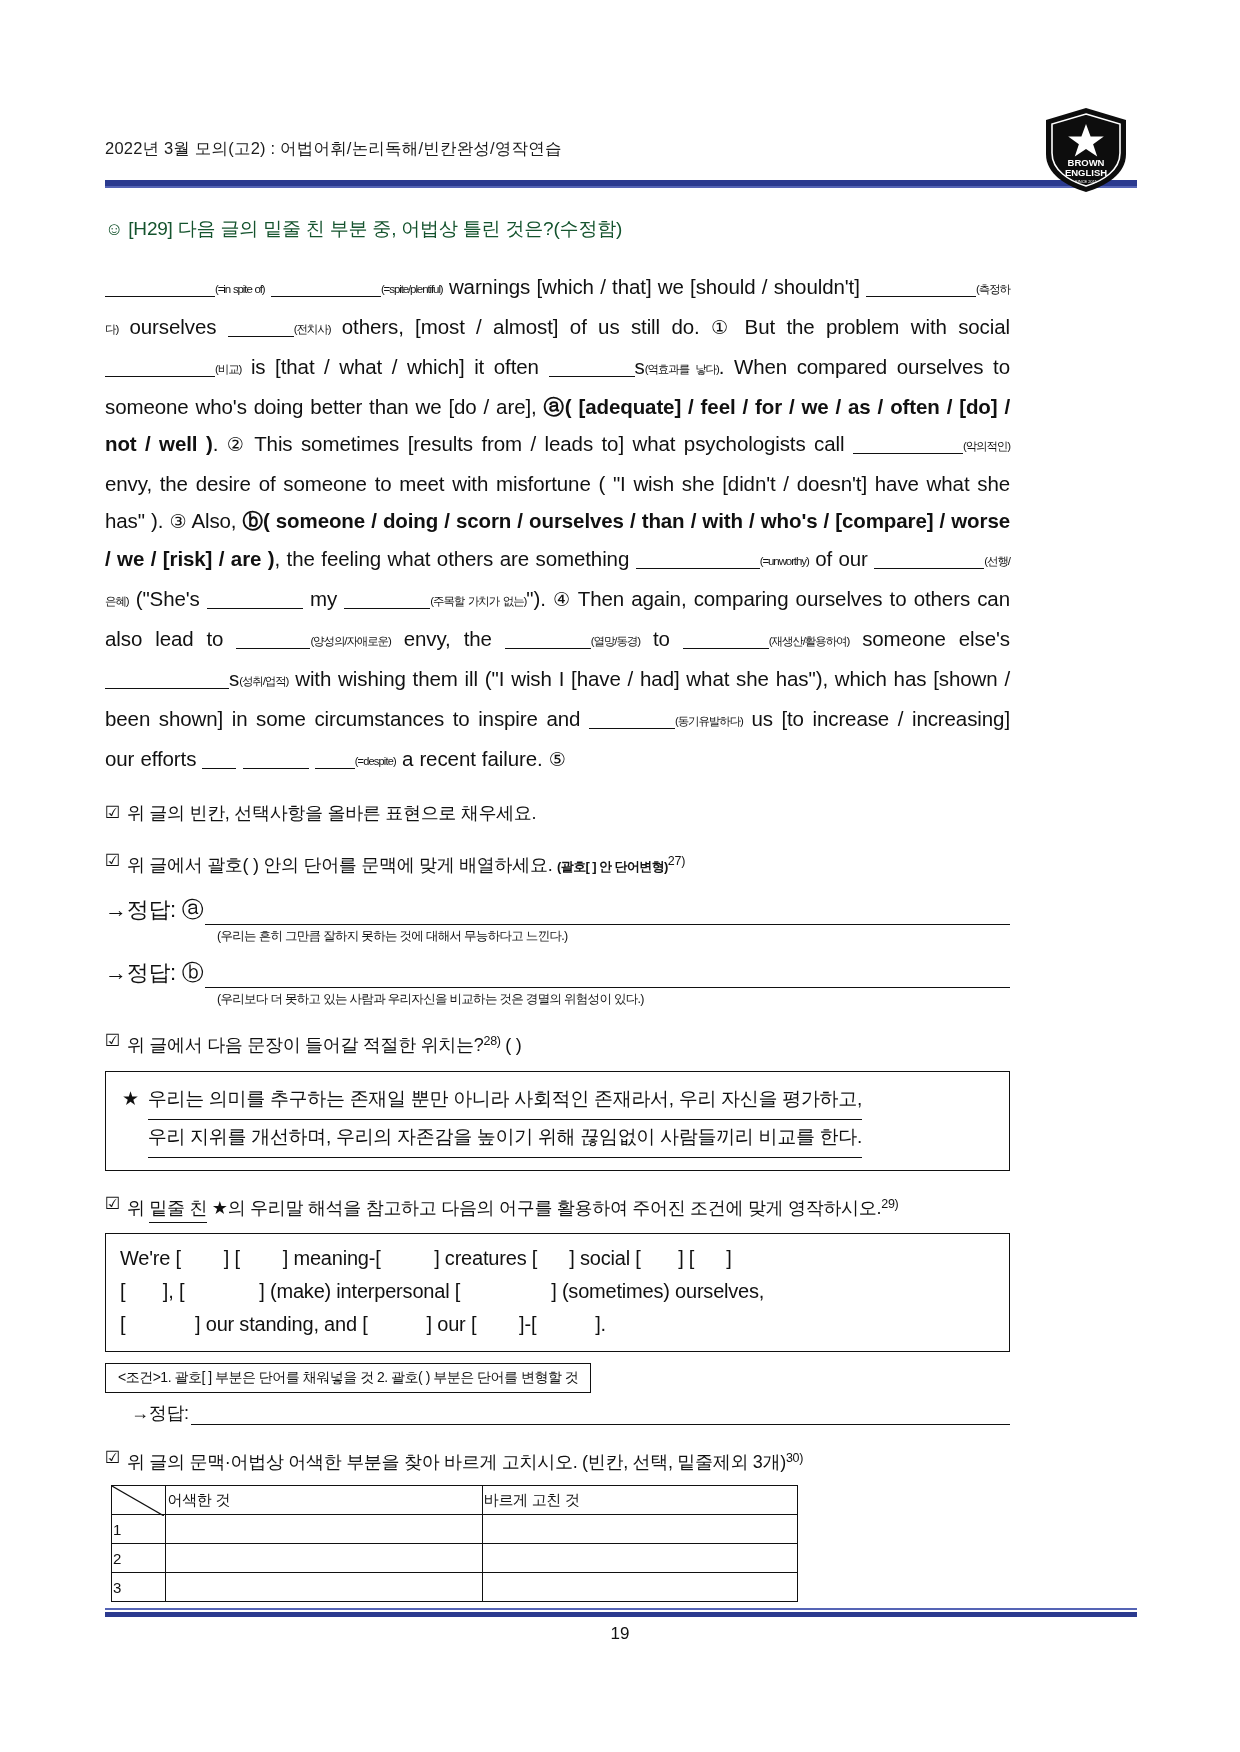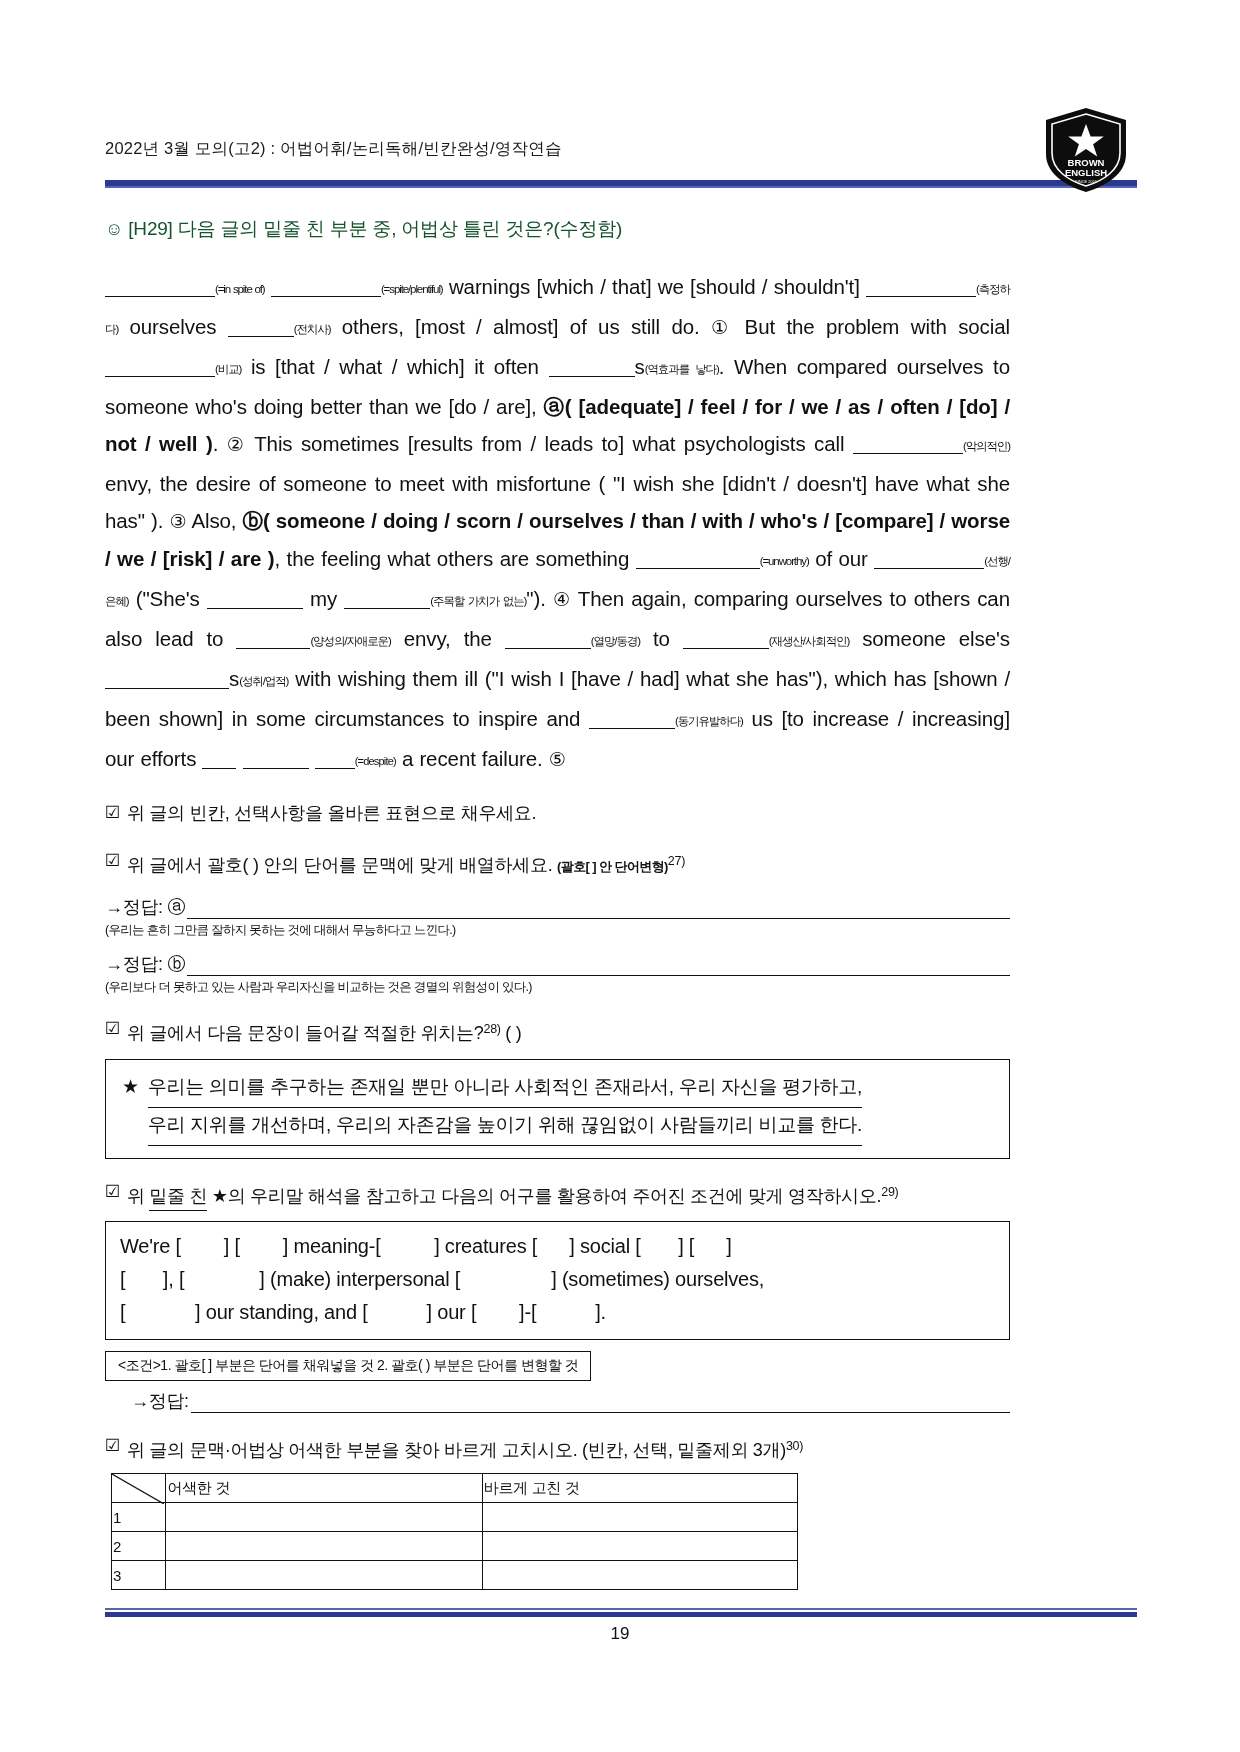--- a/index.html
+++ b/index.html
@@ -50,24 +50,24 @@
 
   
   .qrow{display:flex;align-items:flex-start;font-size:18px;line-height:30px;margin-top:18px;letter-spacing:-.3px;}
   .cbx{flex:0 0 auto;margin-right:7px;font-size:17px;line-height:30px;}
   .qtxt{flex:1 1 auto;}
   .tiny-bold{font-size:13px;font-weight:bold;letter-spacing:-.6px;}
   .sup{font-size:12.5px;vertical-align:6px;}
 
   
   .ansblk{margin-top:13px;}
-  .ansline{display:flex;align-items:flex-end;font-size:18px;letter-spacing:-.3px;}
+  .ansline{display:flex;align-items:flex-end;font-size:22px;letter-spacing:-.3px;}
   .anslabel{flex:0 0 auto;white-space:nowrap;padding-right:2px;}
   .ansrule{flex:1 1 auto;border-bottom:1.5px solid #111;height:20px;}
-  .anshint{font-size:12.5px;letter-spacing:-.7px;color:#111;margin-top:3px;}
+  .anshint{font-size:12.5px;letter-spacing:-.7px;color:#111;margin-left:112px;margin-top:3px;}
 
   
   .starbox{border:1.6px solid #111;margin-top:11px;padding:10px 16px 12px 16px;}
   .starline{font-size:19px;line-height:33px;letter-spacing:-.3px;display:flex;}
   .star{flex:0 0 auto;margin-right:9px;}
   .ul{border-bottom:1.4px solid #111;display:inline;padding-bottom:4px;}
 
   
   .writebox{border:1.6px solid #111;margin-top:10px;padding:8px 14px 10px 14px;}
   .wline{font-size:20px;line-height:33px;letter-spacing:-.2px;white-space:pre;}
@@ -147,21 +147,21 @@
       <span>("She's</span>
       <span class="bl w96"></span>
       <span>my</span>
       <span class="bl w86"></span><span class="kr">(주목할 가치가 없는)</span><span>").</span>
       <span class="circ">④</span>
       <span>Then again, comparing ourselves to others can also lead to</span>
       <span class="bl w74"></span><span class="kr">(양성의/자애로운)</span>
       <span>envy, the</span>
       <span class="bl w86"></span><span class="kr">(열망/동경)</span>
       <span>to</span>
-      <span class="bl w86"></span><span class="kr">(재생산/사회적인)</span>
+      <span class="bl w86"></span><span class="kr">(재생산/활용하여)</span>
       <span>someone else's</span>
       <span class="bl w124"></span><span>s</span><span class="kr">(성취/업적)</span>
       <span>with wishing them ill ("I wish I [have / had] what she has"), which has [shown / been shown] in some circumstances to inspire and</span>
       <span class="bl w86"></span><span class="kr">(동기유발하다)</span>
       <span>us [to increase / increasing] our efforts</span>
       <span class="bl w34"></span>
       <span class="bl w66"></span>
       <span class="bl w40"></span><span class="krs">(=despite)</span>
       <span>a recent failure.</span>
       <span class="circ">⑤</span>

